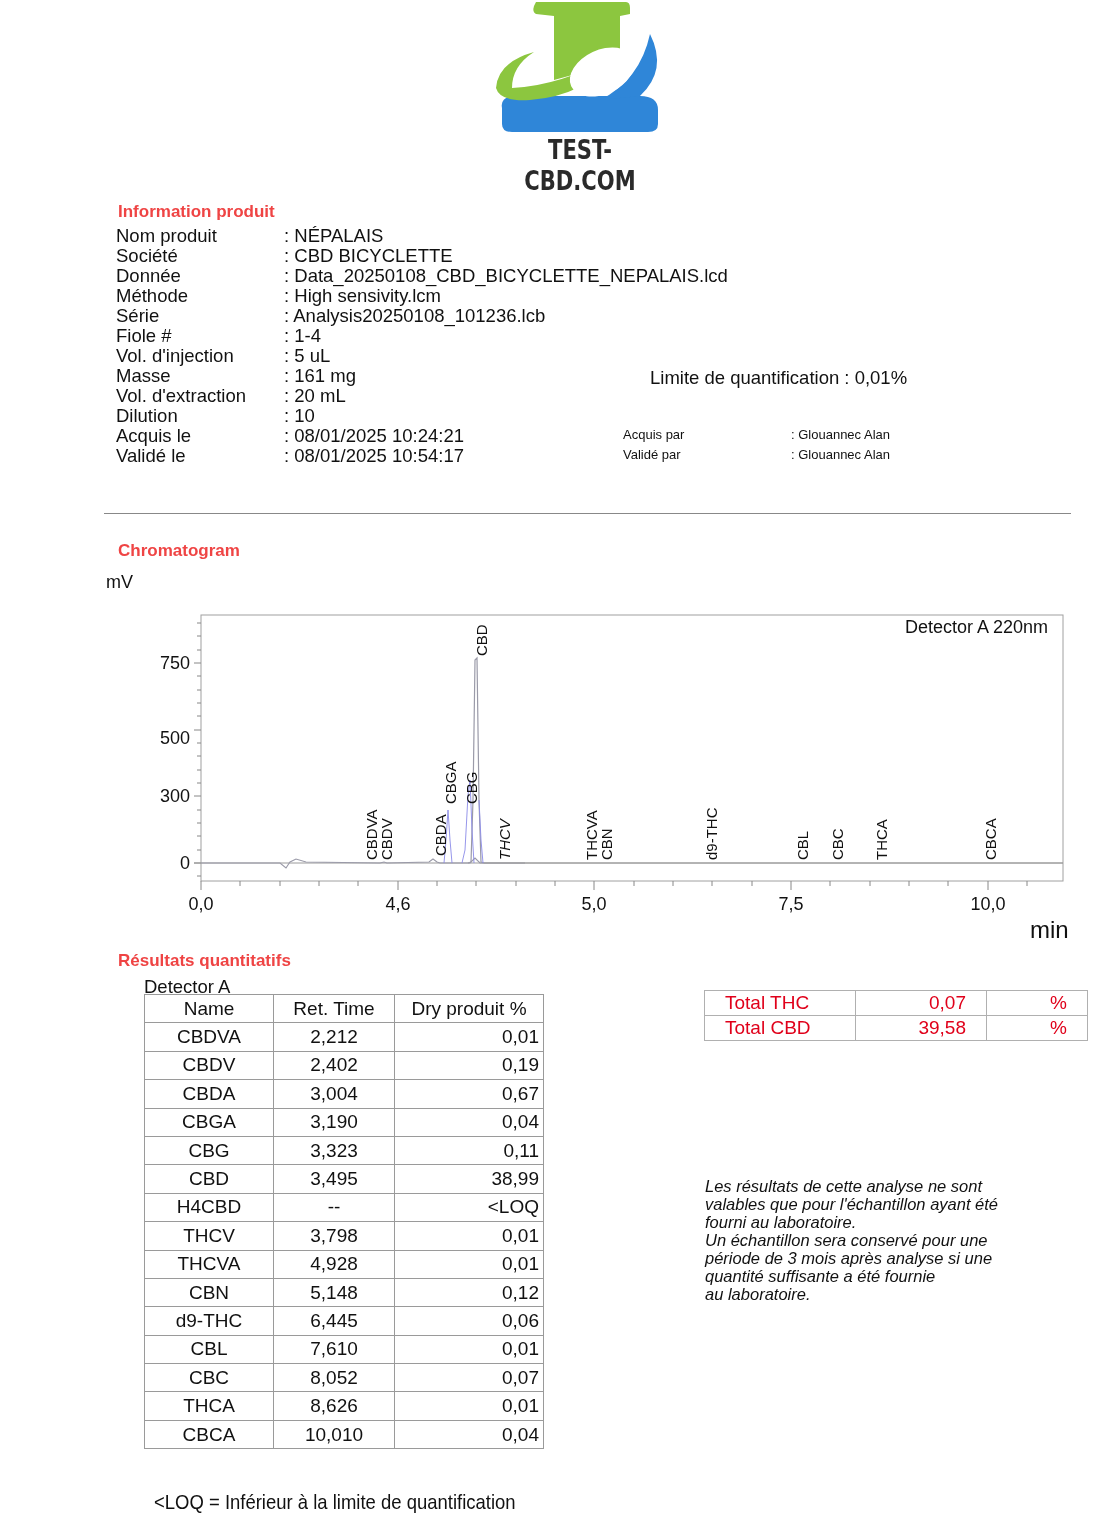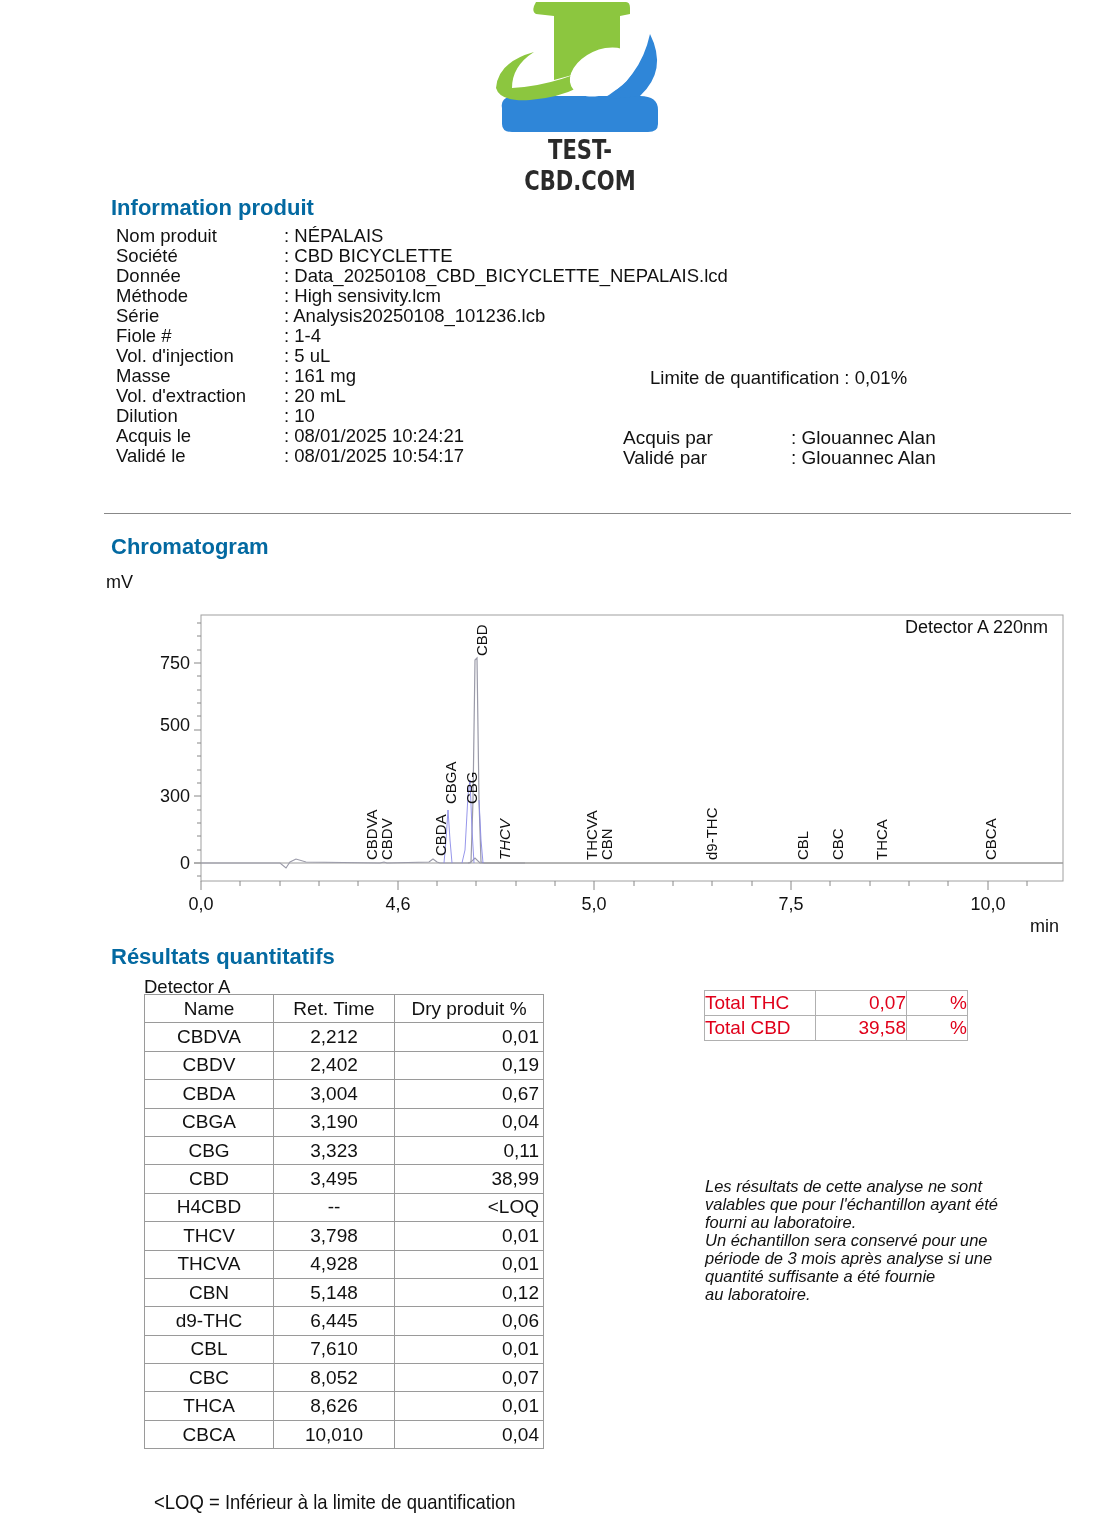--- a/index.html
+++ b/index.html
@@ -1,39 +1,39 @@
 <!DOCTYPE html>
 <html><head>
 <meta charset="utf-8">
 <style>
   html,body{margin:0;padding:0;background:#ffffff;}
   body{width:1100px;height:1539px;position:relative;font-family:"Liberation Sans",sans-serif;color:#111;overflow:hidden;}
   .abs{position:absolute;}
   .logo{left:490px;top:0;width:180px;height:175px;}
   .logo-text{position:absolute;left:0;top:134px;width:180px;text-align:center;font-family:"DejaVu Sans",sans-serif;font-weight:bold;font-size:27px;letter-spacing:0px;color:#2a2a2a;transform:scaleX(0.78);transform-origin:center;}
-  h2{position:absolute;margin:5px;font-weight:bold;font-size:22px;color:#0369a1;}
+  h2{position:absolute;margin:12px;font-weight:bold;font-size:17px;color:#ef4444;}
   .info{left:116px;top:226px;font-size:18.5px;line-height:20.2px;}
   .info .row{position:absolute;left:0;white-space:nowrap;}
   .info .lbl{position:absolute;left:0;}
   .info .val{position:absolute;left:168px;}
   .loq-note{left:650px;top:367px;font-size:18.5px;white-space:nowrap;}
-  .rt-lbl{position:absolute;font-size:19px;white-space:nowrap;}
+  .rt-lbl{position:absolute;font-size:13px;white-space:nowrap;}
   .sep{left:104px;top:513px;width:967px;height:1px;background:#888;}
   .mv{left:106px;top:572px;font-size:18px;}
   .chart{left:140px;top:600px;width:940px;height:340px;}
   .res-table{position:absolute;left:144px;top:994px;border-collapse:collapse;font-size:19px;}
   .res-table th,.res-table td{border:1px solid #9a9a9a;height:27.4px;padding:0 4px;font-weight:normal;}
   .res-table th{text-align:center;}
   .res-table td.c1{width:120px;text-align:center;}
   .res-table td.c2{width:112px;text-align:center;}
   .res-table td.c3{width:140px;text-align:right;}
   .res-table th.h1{width:120px;} .res-table th.h2{width:112px;} .res-table th.h3{width:140px;}
   .det-a{left:144px;top:976px;font-size:18.5px;}
   .tot-table{position:absolute;left:704px;top:990px;border-collapse:collapse;font-size:19px;color:#e0001a;}
-  .tot-table td{border:1px solid #b0b0b0;height:24px;padding:0 0;}
+  .tot-table td{border:1px solid #b0b0b0;height:24px;padding:0 20px;}
   .tot-table td.t1{width:110px;text-align:left;}
   .tot-table td.t2{width:90px;text-align:right;}
   .tot-table td.t3{width:60px;text-align:right;}
   .disclaimer{left:705px;top:1177px;width:360px;font-style:italic;font-size:16.5px;line-height:18px;}
   .loq-foot{left:154px;top:1490px;font-size:21px;transform:scaleX(0.88);transform-origin:left;white-space:nowrap;}
 </style>
 </head>
 <body>
 
 <div class="abs logo">
@@ -174,30 +174,30 @@
     <polyline fill="none" stroke="#9a9aa8" stroke-width="1.1" points="61,263 140,263 146,268 150,262 156,259 166,262 240,263 244,262 247,263 289,262 293,259 297,262 300,263 330,263 335,258 340,263 385,263"></polyline>
 
     <polyline fill="none" stroke="#9a9aa8" stroke-width="1.2" points="328,263 331,262 333,200 335,60 337,58 339,200 341,262 344,263"></polyline>
     <polyline fill="none" stroke="#8a8ae8" stroke-width="0.9" points="322,263 325,250 328,195 330,180 332,230 334,263"></polyline>
     <polyline fill="none" stroke="#8a8ae8" stroke-width="0.9" points="304,263 306,240 308,210 310,240 312,263"></polyline>
     <polyline fill="none" stroke="#8a8ae8" stroke-width="0.9" points="339,200 341,240 343,263"></polyline>
     <line x1="344" y1="263" x2="923" y2="263" stroke="#9a9a9a" stroke-width="1"></line>
   </svg>
 
   <div class="abs" style="left:10px;top:53px;width:40px;text-align:right;font-size:18px">750</div>
-  <div class="abs" style="left:10px;top:115px;width:40px;text-align:right;font-size:18px">500</div>
+  <div class="abs" style="left:10px;top:128px;width:40px;text-align:right;font-size:18px">500</div>
   <div class="abs" style="left:10px;top:186px;width:40px;text-align:right;font-size:18px">300</div>
   <div class="abs" style="left:10px;top:253px;width:40px;text-align:right;font-size:18px">0</div>
 
   <div class="abs" style="left:36px;top:294px;width:50px;text-align:center;font-size:18px">0,0</div>
   <div class="abs" style="left:233px;top:294px;width:50px;text-align:center;font-size:18px">4,6</div>
   <div class="abs" style="left:429px;top:294px;width:50px;text-align:center;font-size:18px">5,0</div>
   <div class="abs" style="left:626px;top:294px;width:50px;text-align:center;font-size:18px">7,5</div>
   <div class="abs" style="left:820px;top:294px;width:56px;text-align:center;font-size:18px">10,0</div>
-  <div class="abs" style="left:890px;top:316px;font-size:18px">min</div>
+  <div class="abs" style="left:890px;top:316px;font-size:24px">min</div>
 
   <div class="abs" style="left:765px;top:17px;font-size:18px;white-space:nowrap">Detector A 220nm</div>
 
   <div class="abs" style="left:223px;top:260px;font-size:15px;transform:rotate(-90deg);transform-origin:0 0;white-space:nowrap">CBDVA</div>
   <div class="abs" style="left:238px;top:260px;font-size:15px;transform:rotate(-90deg);transform-origin:0 0;white-space:nowrap">CBDV</div>
   <div class="abs" style="left:292px;top:256px;font-size:15px;transform:rotate(-90deg);transform-origin:0 0;white-space:nowrap">CBDA</div>
   <div class="abs" style="left:302px;top:204px;font-size:15px;transform:rotate(-90deg);transform-origin:0 0;white-space:nowrap">CBGA</div>
   <div class="abs" style="left:323px;top:204px;font-size:15px;transform:rotate(-90deg);transform-origin:0 0;white-space:nowrap">CBG</div>
   <div class="abs" style="left:333px;top:56px;font-size:15px;transform:rotate(-90deg);transform-origin:0 0;white-space:nowrap">CBD</div>
   <div class="abs" style="left:356px;top:260px;font-size:15px;transform:rotate(-90deg);transform-origin:0 0;white-space:nowrap;font-style:italic">THCV</div>

